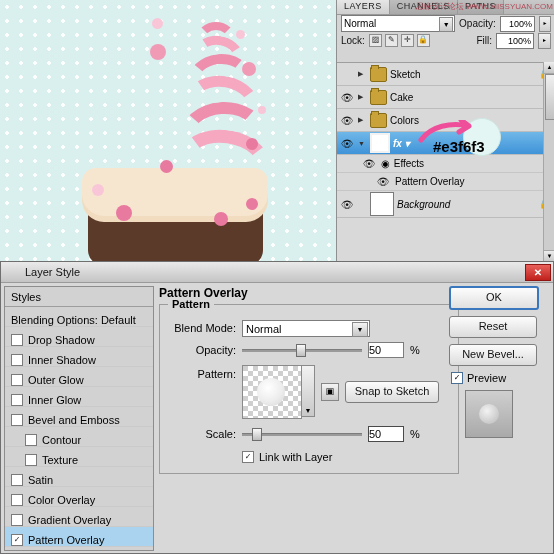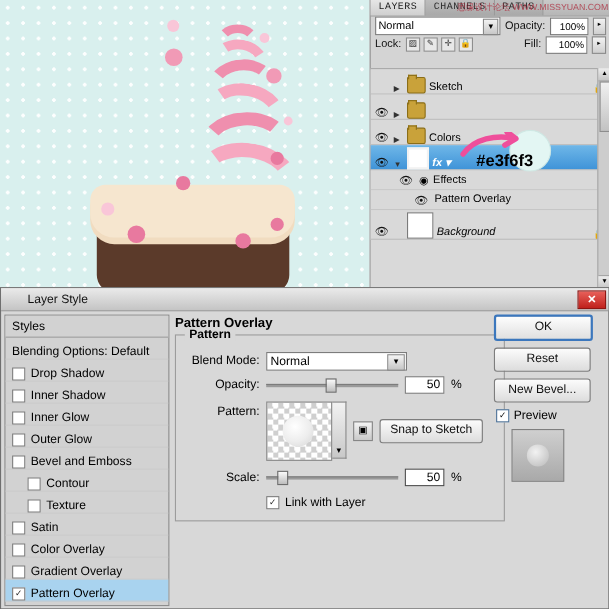--- a/index.html
+++ b/index.html
@@ -96,21 +96,20 @@
     align-items: stretch;
     position: relative;
   }
   .lp-tab {
     font-size: 9px;
     letter-spacing: .5px;
     padding: 1px 7px 0 7px;
     color: #1c1c1c;
     border-right: 1px solid #9a9a9a;
     background: linear-gradient(#e6e6e6,#cfcfcf);
-    font-family: Liberation Mono, monospace;
   }
   .lp-tab.inactive {
     background: linear-gradient(#bdbdbd,#a9a9a9);
     color: #2b2b2b;
   }
   .lp-watermark {
     position: absolute;
     right: 2px; top: 1px;
     font-size: 8px;
     color: #b03a4a;
@@ -173,21 +172,21 @@
   }
   .layers-list {
     position: absolute;
     left: 0; top: 62px;
     width: 218px; height: 200px;
     background: #d9d9d9;
     border-top: 1px solid #9e9e9e;
   }
   .layer-item {
     display: flex;
-    align-items: flex-end;
+    align-items: center;
     height: 22px;
     border-bottom: 1px solid #bcbcbc;
     padding-left: 2px;
     gap: 3px;
     background: #d9d9d9;
   }
   .layer-item.selected {
     background: linear-gradient(#6fb7e8,#3f93d8);
     color: #fff;
   }
@@ -441,21 +440,21 @@
     background: linear-gradient(#fafafa,#bdbdbd);
     border: 1px solid #6d6d6d;
   }
   .num-box {
     width: 36px; height: 16px;
     background: #fff;
     border: 1px solid #7c7c7c;
     font-size: 11px;
     line-height: 15px;
     text-align: left;
-    padding-left: 19px;
+    padding-left: 0;
     box-sizing: border-box;
   }
   .num-box.caret { border-color: #4a4a4a; }
   .pct { font-size: 11px; }
   .pattern-swatch {
     width: 58px; height: 52px;
     border: 1px solid #8a8a8a;
     background:
       repeating-conic-gradient(#ffffff 0% 25%, #cfcfcf 0% 50%) 0 0/10px 10px;
     position: relative;
@@ -626,20 +625,21 @@
       <span class="tri">▶</span>
       <span class="folder"></span>
       <span class="layer-name">Sketch</span>
       <span class="lock-small">🔒</span>
     </div>
 
     <div class="layer-item">
       <span class="eye">👁</span>
       <span class="tri">▶</span>
       <span class="folder"></span>
+      <span class="layer-name">Cake</span>
     </div>
 
     <div class="layer-item">
       <span class="eye">👁</span>
       <span class="tri">▶</span>
       <span class="folder"></span>
       <span class="layer-name">Colors</span>
     </div>
 
     <div class="layer-item selected">
@@ -706,25 +706,25 @@
     <div class="style-row">
       <span class="chk"></span>
       <span>Drop Shadow</span>
     </div>
     <div class="style-row">
       <span class="chk"></span>
       <span>Inner Shadow</span>
     </div>
     <div class="style-row">
       <span class="chk"></span>
+      <span>Outer Glow</span>
+    </div>
+    <div class="style-row">
+      <span class="chk"></span>
       <span>Inner Glow</span>
-    </div>
-    <div class="style-row">
-      <span class="chk"></span>
-      <span>Outer Glow</span>
     </div>
     <div class="style-row">
       <span class="chk"></span>
       <span>Bevel and Emboss</span>
     </div>
     <div class="style-row sub">
       <span class="chk"></span>
       <span>Contour</span>
     </div>
     <div class="style-row sub">

